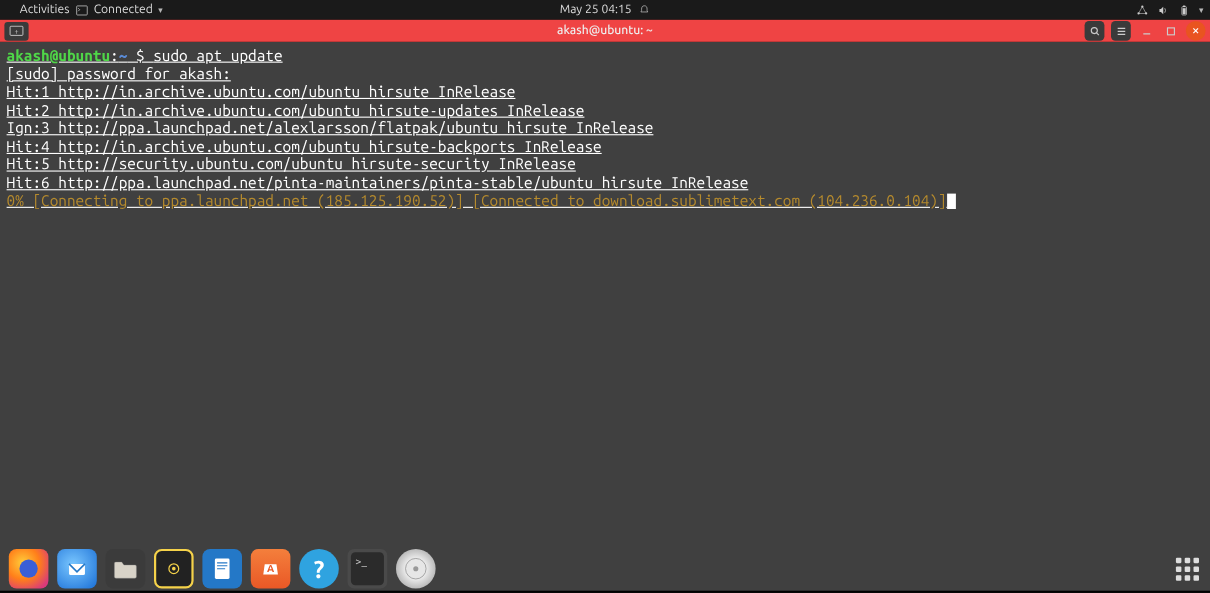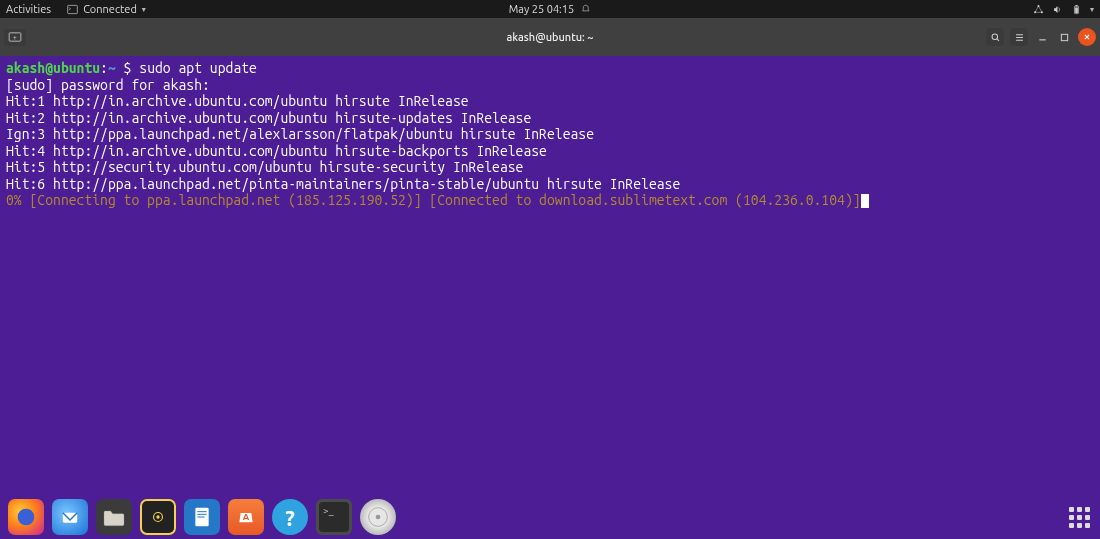--- a/index.html
+++ b/index.html
@@ -15,43 +15,43 @@
     .topbar {
       height: 18px;
       background: #1a1a1a;
       color: #ddd;
       display: flex;
       align-items: center;
       font-size: 11px;
       padding: 0 6px;
       position: relative;
     }
-    .topbar-left { display: flex; align-items: center; gap: 16px; }
+    .topbar-left { display: flex; align-items: center; gap: 6px; margin-left: 12px; }
     .topbar-app { display: flex; align-items: center; gap: 5px; }
     .topbar-center {
       position: absolute;
       left: 50%;
       transform: translateX(-50%);
       display: flex;
       align-items: center;
       gap: 6px;
     }
     .topbar-right {
       margin-left: auto;
       display: flex;
       align-items: center;
       gap: 8px;
     }
     .small-icon { width: 11px; height: 11px; display: inline-flex; align-items: center; justify-content: center; }
     .dropdown-caret { font-size: 8px; opacity: 0.8; }
 
     
     .win-titlebar {
-      height: 38px;
-      background: #404040;
+      height: 20px;
+      background: #ef4444;
       display: flex;
       align-items: center;
       position: relative;
       padding: 0 4px;
     }
     .win-tabicon {
       width: 22px; height: 17px;
       background: #3a3a3a;
       border-radius: 3px;
       display: flex; align-items: center; justify-content: center;
@@ -85,29 +85,30 @@
       width: 16px;
     }
     .ctrl-btn.close {
       background: #e95420;
       border-radius: 50%;
       color: #fff;
     }
 
     
     .terminal {
-      background: #4c1d95;
+      background: #404040;
       height: calc(539px - 18px - 22px);
       padding: 4px 6px;
       font-family: "Ubuntu Mono", "DejaVu Sans Mono", monospace;
       font-size: 14px;
       line-height: 16.5px;
       color: #fff;
       overflow: hidden;
       white-space: pre;
+      text-decoration: underline;
     }
     .prompt-user { color: #4fd648; font-weight: bold; }
     .prompt-path { color: #5a8bd6; font-weight: bold; }
     .progress-line { color: #b58a2d; }
     .cursor-block {
       display: inline-block;
       width: 8px; height: 14px;
       background: #fff;
       vertical-align: text-bottom;
     }

